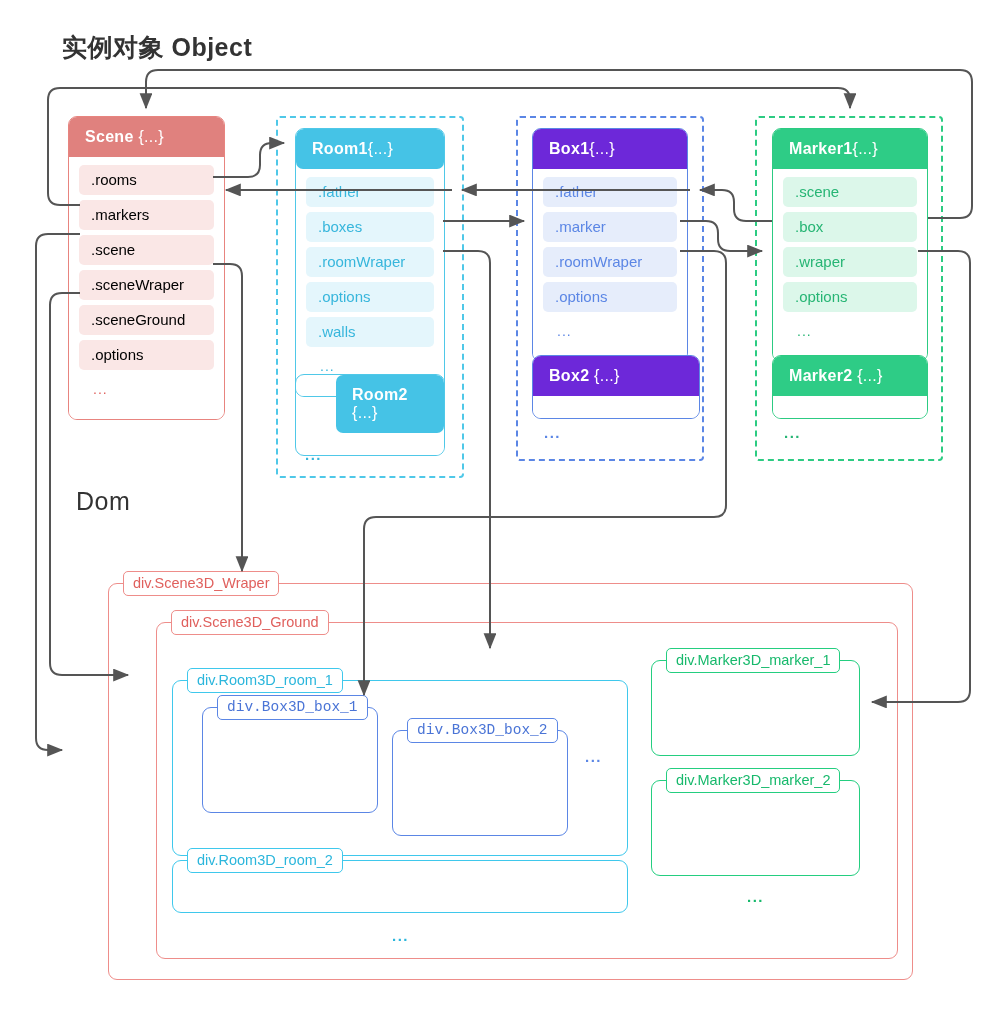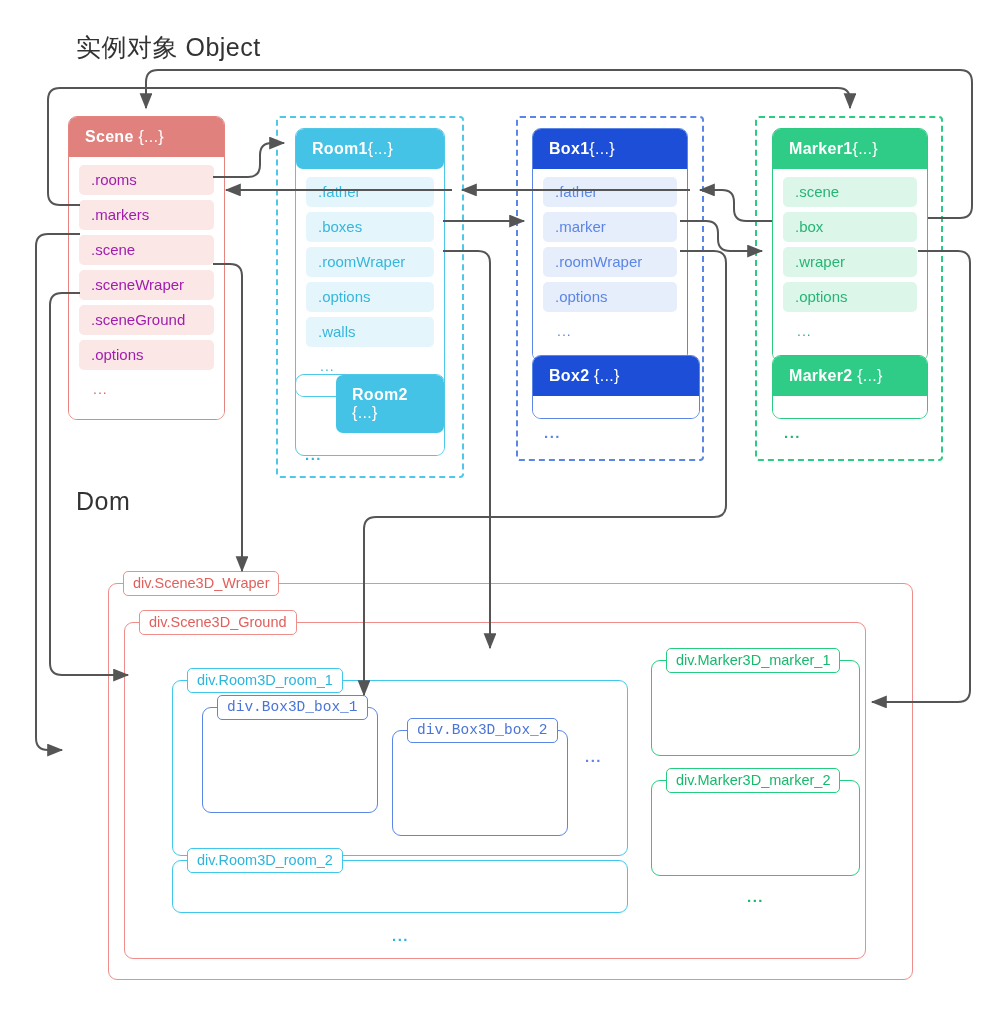--- a/index.html
+++ b/index.html
@@ -16,28 +16,28 @@
   .card .hdr{font-size:16px;font-weight:700;color:#ffffff;padding:11px 14px 11px 16px;letter-spacing:.3px;}
   .card .hdr .brace{font-weight:400;}
   .card .body{padding:8px 10px 10px 10px;background:#fff;}
   .row{font-size:15px;border-radius:5px;padding:6px 10px 7px 12px;margin-bottom:5px;white-space:nowrap;}
   .row.plain{background:transparent !important;padding-left:14px;letter-spacing:1px;font-size:14px;}
   .stub{height:22px;border-radius:0 0 6px 6px;background:#fff;}
 
   
   .c-scene{border:1.6px solid #E8847F;}
   .c-scene .hdr{background:#E0817E;}
-  .c-scene .row{background:#FAE7E6;color:#a21caf;}
+  .c-scene .row{background:#FAE7E6;color:#000000;}
   
   .c-room{border:1.6px solid #4FC8E8;}
   .c-room .hdr{background:#45C3E6;border-radius:7px;}
   .c-room .row{background:#E4F6FC;color:#37B6DC;}
   
   .c-box{border:1.6px solid #5B86E5;}
-  .c-box .hdr{background:#1d4ed8;}
+  .c-box .hdr{background:#6d28d9;}
   .c-box .row{background:#E6EDFB;color:#5B86E5;}
   
   .c-marker{border:1.6px solid #2CCB82;}
   .c-marker .hdr{background:#2ECC86;}
   .c-marker .row{background:#DCF7EA;color:#26B574;}
 
   
   .group{position:absolute;box-sizing:border-box;border-radius:4px;z-index:1;}
   .g-room{border:2px dashed #4FC8E8;}
   .g-box{border:2px dashed #5B86E5;}
@@ -55,21 +55,21 @@
   .f-blue{border:1.6px solid #5B86E5;font-family:Liberation Mono, monospace;}
   .f-blue>.tag{border:1.6px solid #5B86E5;color:#4A74D6;}
   .f-green{border:1.6px solid #24CE80;}
   .f-green>.tag{border:1.6px solid #24CE80;color:#17B96C;}
 </style>
 </head>
 <body>
 
 <div id="stage">
 
-  <div class="section-title" style="left:76px;top:31px;">实例对象 Object</div>
+  <div class="section-title" style="left:62px;top:31px;font-weight:bold;">实例对象 Object</div>
   <div class="section-title" style="left:76px;top:487px;">Dom</div>
 
   <div class="card c-scene" style="left:68px;top:116px;width:157px;">
     <div class="hdr">
       <span>Scene</span><span class="brace"> {...}</span>
     </div>
     <div class="body">
       <div class="row">.rooms</div>
       <div class="row">.markers</div>
       <div class="row">.scene</div>
@@ -140,21 +140,21 @@
     <div class="hdr">
       <span>Marker2</span><span class="brace"> {...}</span>
     </div>
     <div class="stub"></div>
   </div>
   <div class="ellipsis" style="left:784px;top:424px;color:#26B574;">...</div>
 
   <div class="frame f-red" style="left:108px;top:583px;width:805px;height:397px;">
     <div class="tag">div.Scene3D_Wraper</div>
   </div>
-  <div class="frame f-red" style="left:124px;top:622px;width:742px;height:337px;padding-left:8px;">
+  <div class="frame f-red" style="left:156px;top:622px;width:742px;height:337px;padding-left:8px;">
     <div class="tag">div.Scene3D_Ground</div>
   </div>
 
   <div class="frame f-cyan" style="left:172px;top:680px;width:456px;height:176px;">
     <div class="tag">div.Room3D_room_1</div>
   </div>
   <div class="frame f-blue" style="left:202px;top:707px;width:176px;height:106px;">
     <div class="tag">div.Box3D_box_1</div>
   </div>
   <div class="frame f-blue" style="left:392px;top:730px;width:176px;height:106px;">

